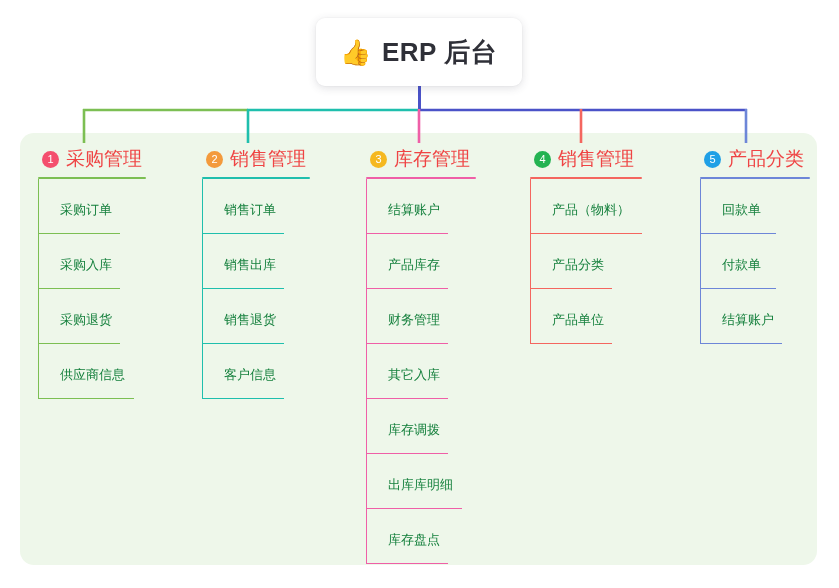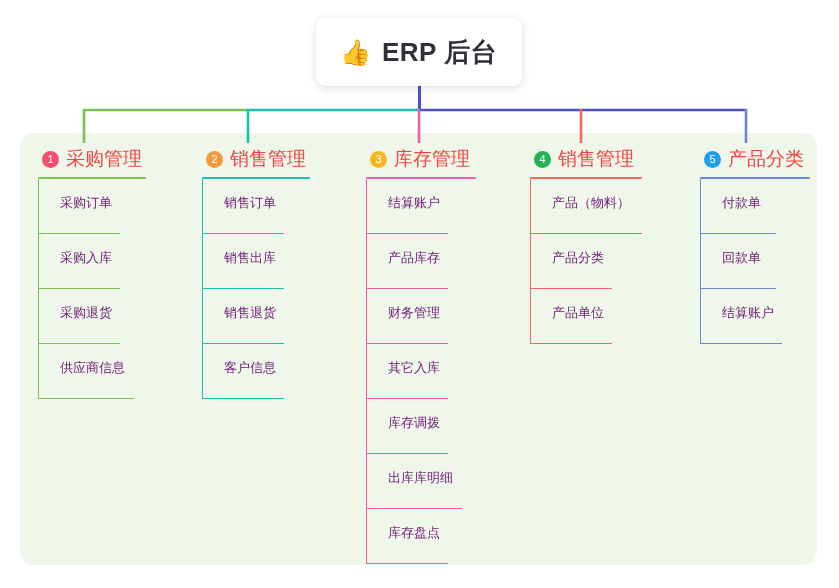--- a/index.html
+++ b/index.html
@@ -111,23 +111,23 @@
     margin-top: 0;
   }
   .item {
     position: relative;
     height: 55px;
     box-sizing: border-box;
   }
   .item .item-label {
     position: absolute;
     left: 22px;
-    bottom: 22px;
+    bottom: 15px;
     font-size: 13px;
-    color: #701a75;
+    color: #15803d;
     white-space: nowrap;
   }
   .item .item-rule {
     position: absolute;
     left: 0;
     bottom: 0;
     height: 1.4px;
   }
   .item .item-spine {
     position: absolute;
@@ -293,26 +293,26 @@
       </div>
       <div class="column" style="left: 700px;">
         <div class="col-head">
           <span class="badge" style="background: rgb(31, 160, 230);">5</span>
           <span class="col-title">产品分类</span>
         </div>
         <div class="head-rule" style="background: rgb(109, 134, 216); width: 110px;"></div>
         <div class="items">
           <div class="item">
             <div class="item-spine" style="background: rgb(109, 134, 216);"></div>
+            <div class="item-label">回款单</div>
+            <div class="item-rule" style="background: rgb(109, 134, 216); width: 76px;"></div>
+          </div>
+          <div class="item">
+            <div class="item-spine" style="background: rgb(109, 134, 216);"></div>
             <div class="item-label">付款单</div>
-            <div class="item-rule" style="background: rgb(109, 134, 216); width: 76px;"></div>
-          </div>
-          <div class="item">
-            <div class="item-spine" style="background: rgb(109, 134, 216);"></div>
-            <div class="item-label">回款单</div>
             <div class="item-rule" style="background: rgb(109, 134, 216); width: 76px;"></div>
           </div>
           <div class="item">
             <div class="item-spine" style="background: rgb(109, 134, 216);"></div>
             <div class="item-label">结算账户</div>
             <div class="item-rule" style="background: rgb(109, 134, 216); width: 82px;"></div>
           </div>
         </div>
       </div>
     </div>

